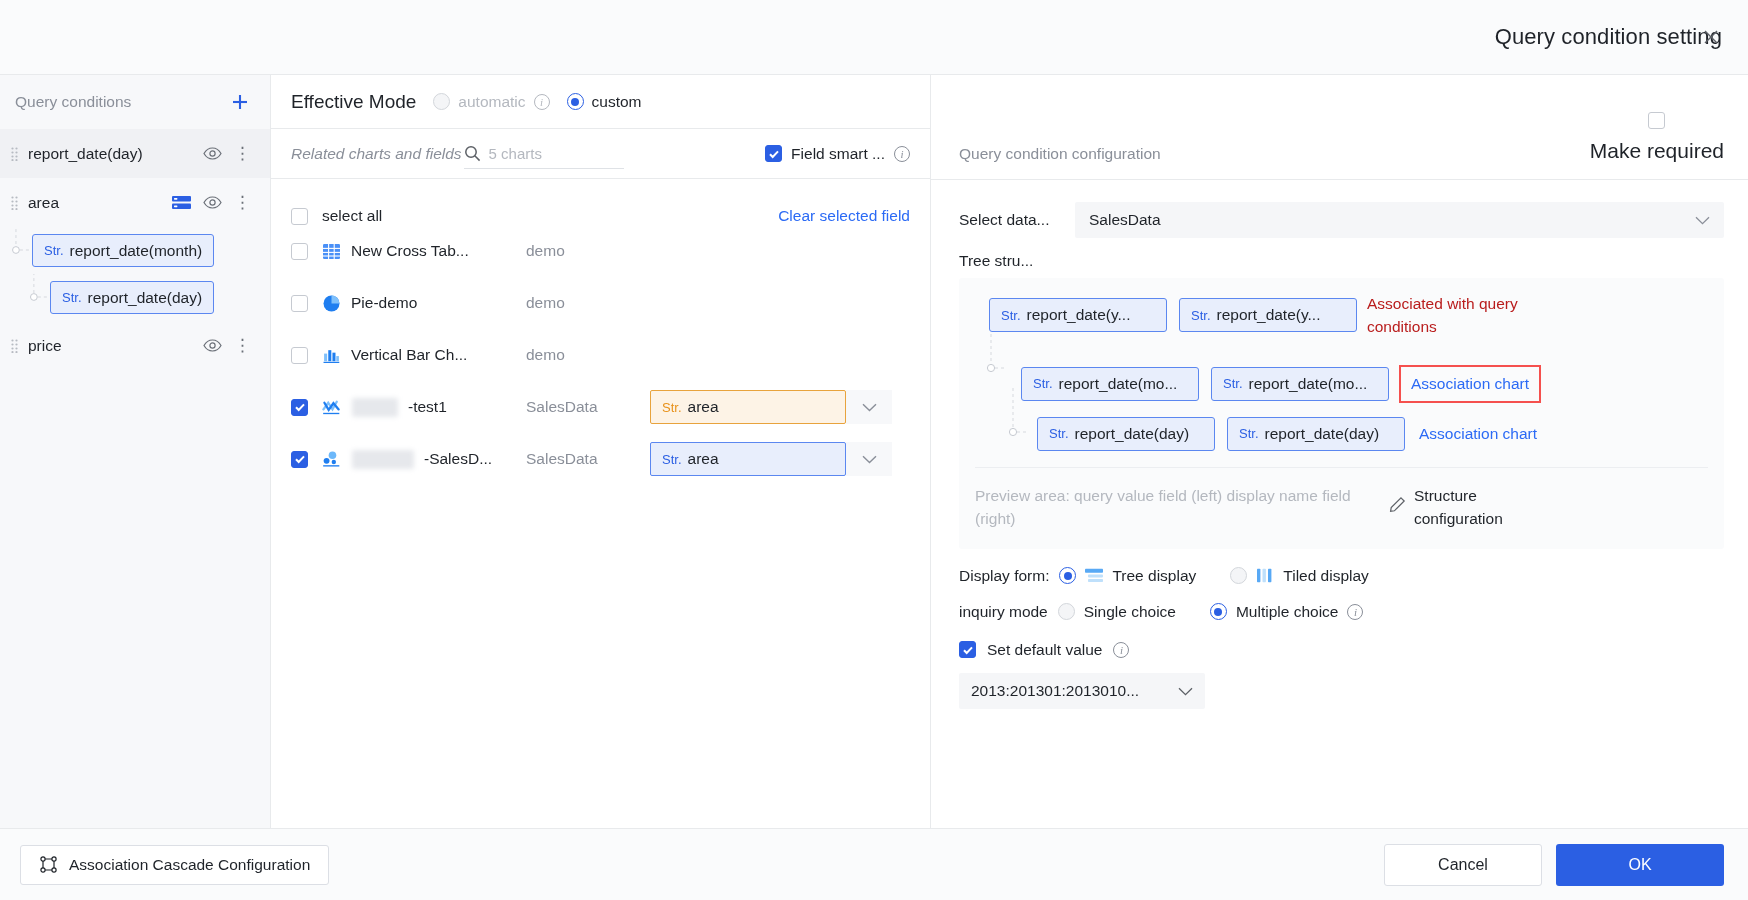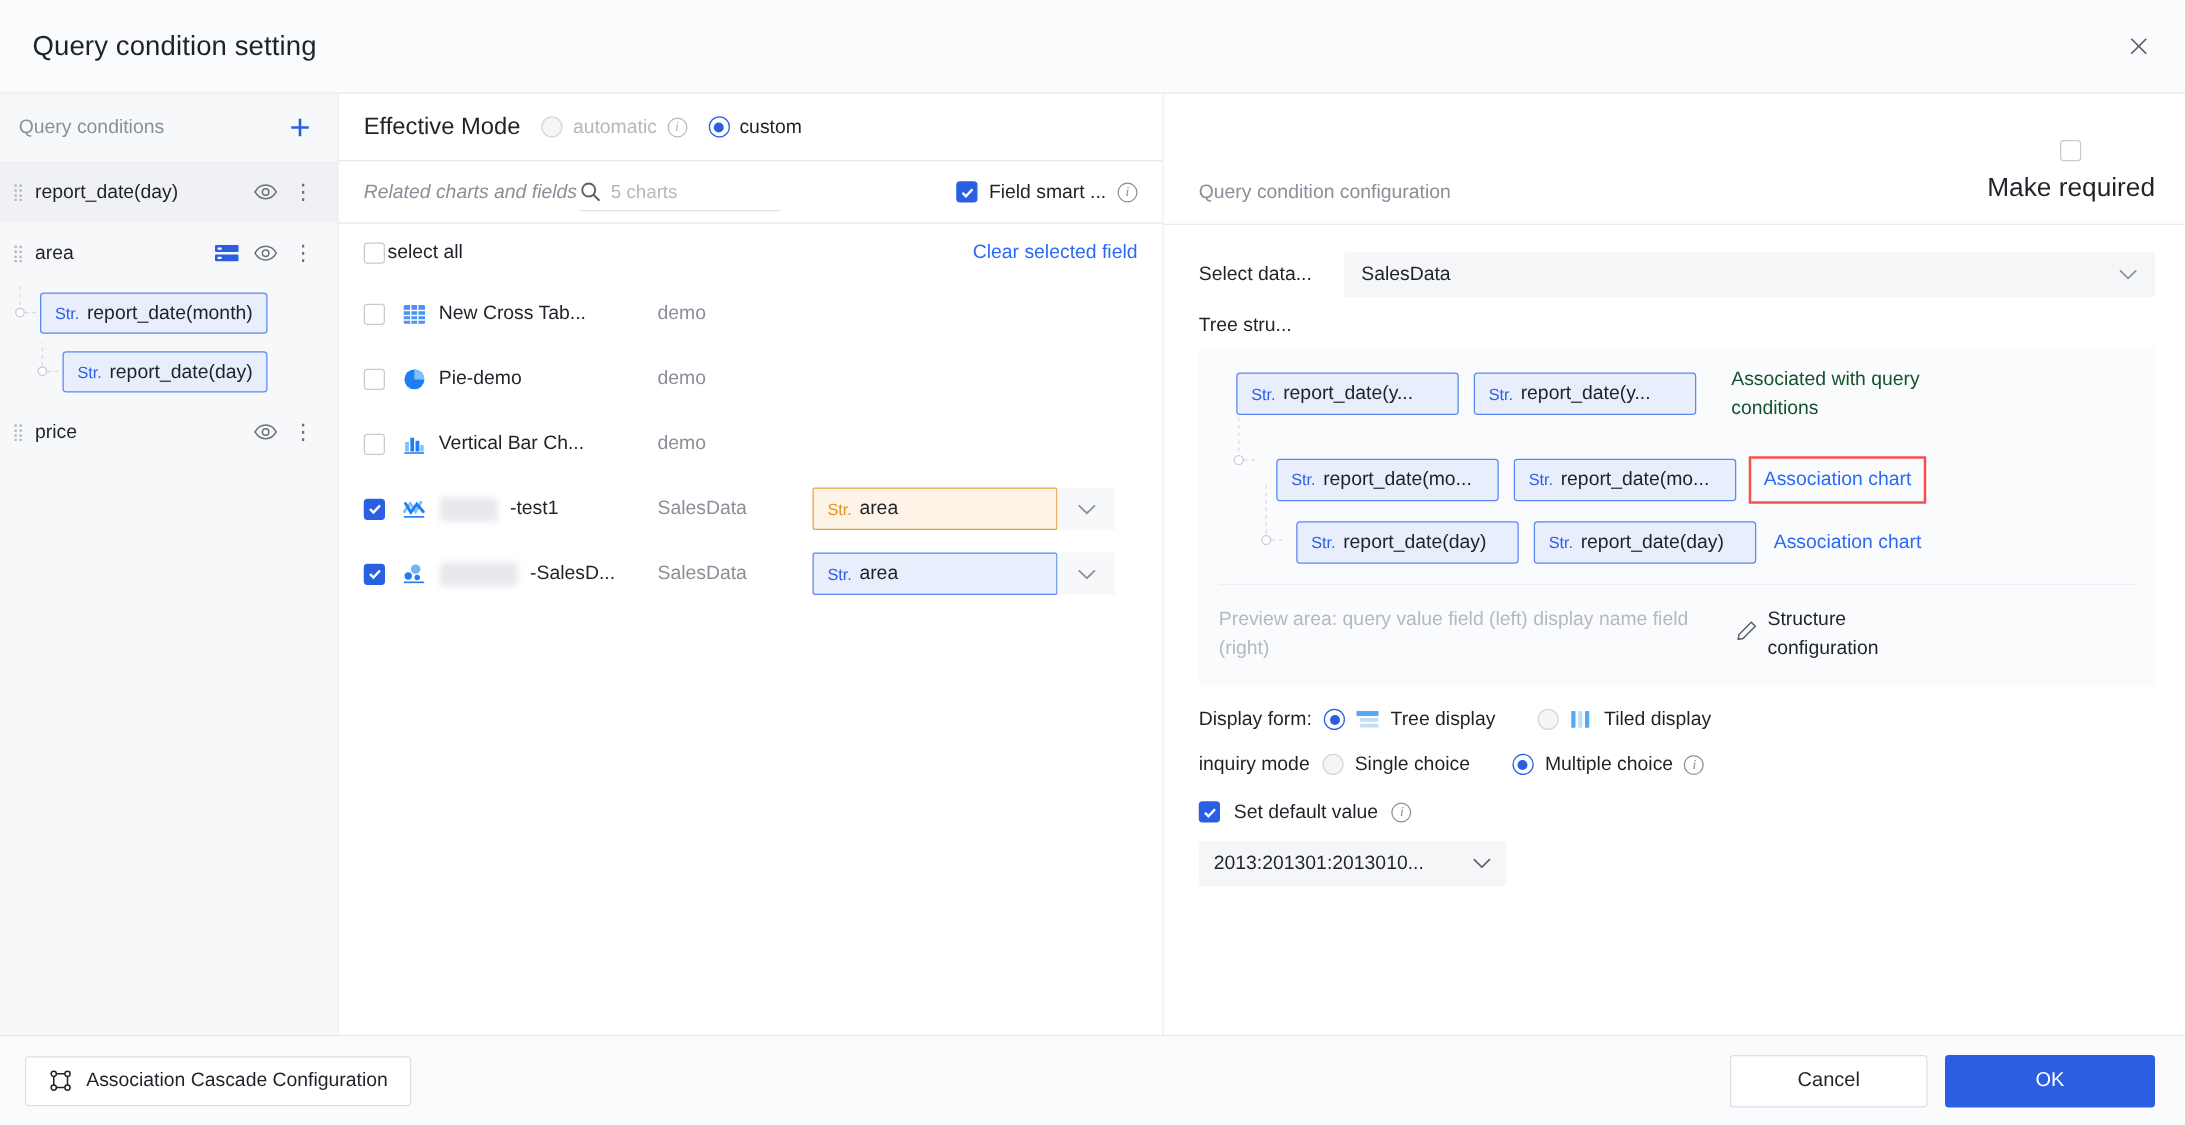--- a/index.html
+++ b/index.html
@@ -13,20 +13,21 @@
   .dialog { width: 1748px; height: 900px; display: flex; flex-direction: column; background:#fff; }
 
   
   .titlebar {
     height: 75px; flex: 0 0 75px;
     background: #fafbfc;
     border-bottom: 1px solid #e8eaec;
     display: flex; align-items: center;
     padding: 0 26px;
     position: relative;
+    justify-content: flex-end;
   }
   .title { font-size: 22px; color: #1f2329; letter-spacing: .1px; }
   .close-btn {
     position: absolute; right: 22px; top: 50%; transform: translateY(-50%);
     width: 30px; height: 30px; display: flex; align-items: center; justify-content: center;
     color: #5c6066; cursor: pointer;
   }
   .close-btn svg { display:block; }
 
   
@@ -124,21 +125,21 @@
   .checkbox.checked svg { display:block; }
   .checkbox svg { display:none; }
   .field-smart { margin-left:auto; display:flex; align-items:center; gap: 9px; font-size:15.5px; }
 
   .list { flex: 1 1 auto; overflow: hidden; padding: 0 20px; }
   .list-row { display:flex; align-items:center; height: 52px; gap: 14px; }
   .row-name { font-size:15.5px; color:#1f2329; display:flex; align-items:center; gap:10px; white-space:nowrap;}
   .blur { display:inline-block; width: 46px; height: 19px; background:#e6e8ec; border-radius:2px; filter: blur(2.5px); vertical-align: middle;}
   .blur.wide { width: 62px; }
   .src { font-size:15.5px; color:#8a8f99; }
-  .select-all-row { display:flex; align-items:center; height: 46px; gap: 2px; }
+  .select-all-row { display:flex; align-items:flex-end; height: 46px; gap: 14px; }
   .clear-link { margin-left:auto; color:#2b6af5; font-size:15.5px; cursor:pointer; }
 
   .col-name { width: 190px; flex: 0 0 190px; }
   .col-src  { width: 110px; flex: 0 0 110px; }
   .col-field{ flex: 1 1 auto; display:flex; }
 
   .field-box {
     height: 34px; display:flex; align-items:center; padding: 0 11px;
     font-size: 15.5px; width: 196px; border-radius: 2px;
   }
@@ -180,21 +181,21 @@
   .tree-row .ind2 { width: 46px; flex:0 0 46px; }
   .tree-row .ind3 { width: 62px; flex:0 0 62px; }
   .tchip {
     border: 1px solid #5b87f0; background:#e8eefc; border-radius:3px;
     height: 34px; display:inline-flex; align-items:center; padding: 0 11px;
     font-size: 15.5px; color:#1f2329; white-space:nowrap; overflow:hidden;
     width: 178px;
   }
   .tchip .str { color:#2b5fe3; font-size:13px; margin-right:6px; }
   .tchip + .tchip { margin-left: 12px; }
-  .assoc-note { margin-left: 28px; font-size:15.5px; color:#14532d; line-height:1.5; width: 180px;}
+  .assoc-note { margin-left: 10px; font-size:15.5px; color:#b91c1c; line-height:1.5; width: 180px;}
   .assoc-link { margin-left: 14px; font-size:15.5px; color:#2b6af5; cursor:pointer; white-space:nowrap;}
   .assoc-link.highlight {
     border: 2px solid #f5504e; padding: 8px 10px; margin-left: 10px;
   }
   .tree-connector { position:absolute; pointer-events:none; }
 
   .preview-box {
     border-top: 1px solid #eceef1; margin-top: 2px; padding: 16px 0 18px 0;
     display:flex; align-items:flex-start; gap: 10px;
   }

